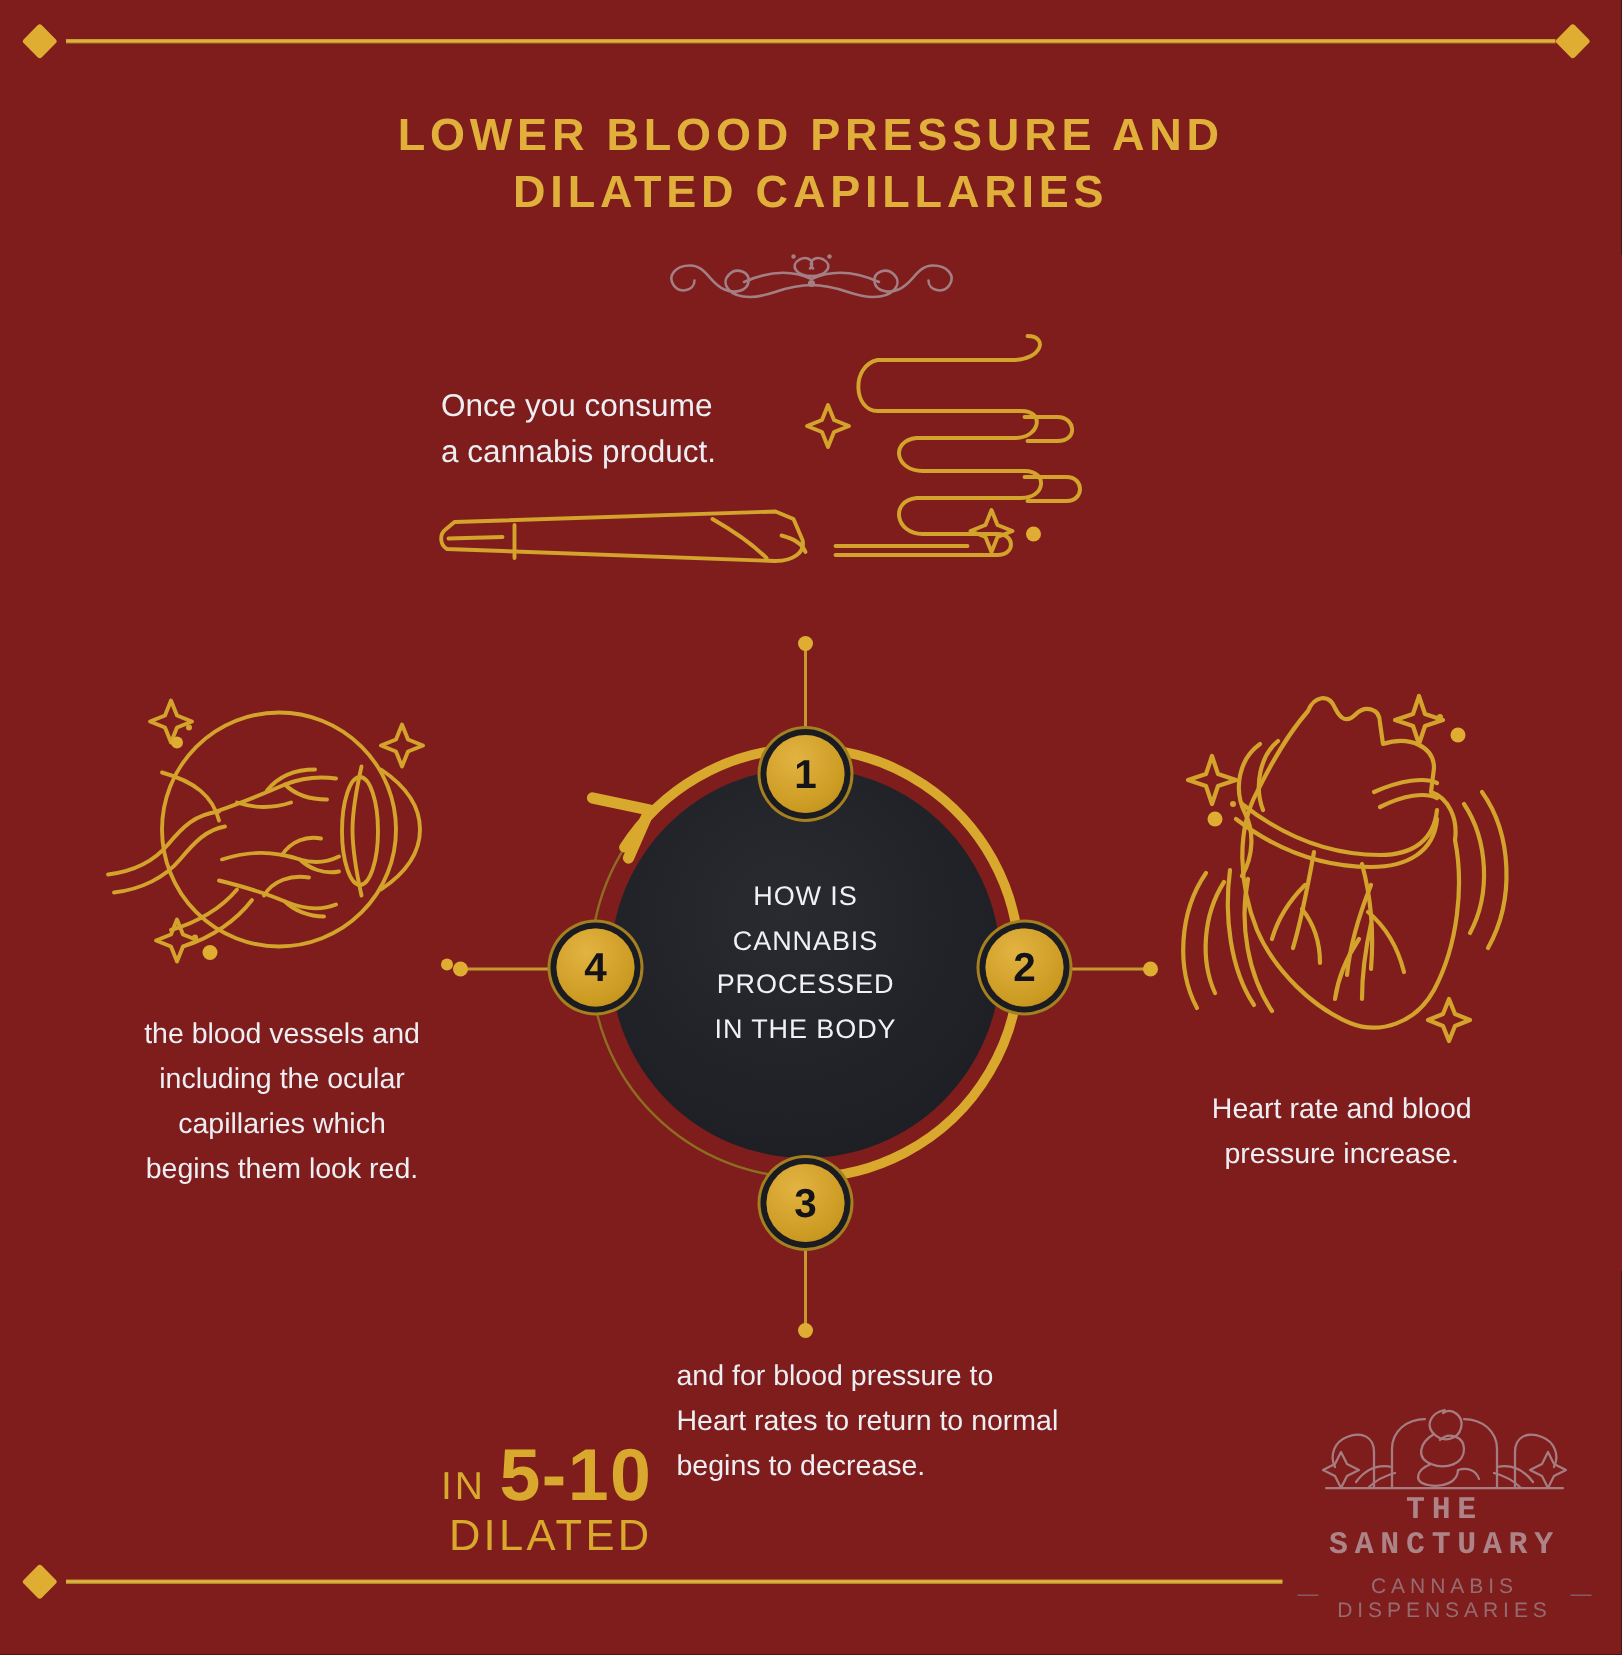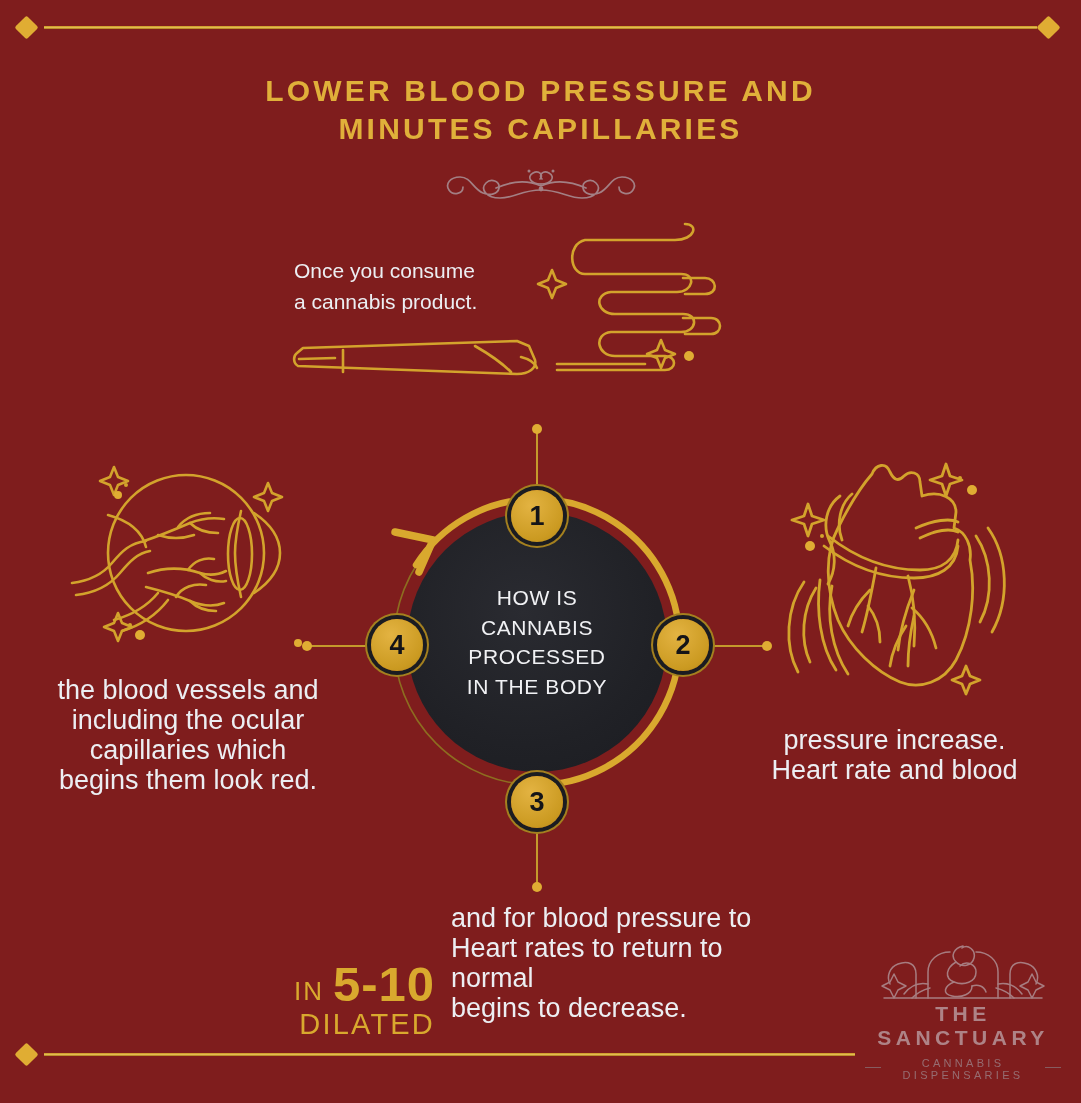--- a/index.html
+++ b/index.html
@@ -16,64 +16,64 @@
   
   .title{
     position:absolute;left:0;right:0;top:72px;
     text-align:center;color:#e0b03a;
     font-size:30px;font-weight:bold;letter-spacing:3.2px;line-height:38px;
   }
   .title span{display:block;}
   
   .ornament{position:absolute;left:50%;top:160px;transform:translateX(-50%);opacity:.62;}
   
-  .body-text{position:absolute;color:#eceef2;font-size:27px;line-height:29px;}
+  .body-text{position:absolute;color:#eceef2;font-size:19px;line-height:29px;}
   
   .hub{position:absolute;left:407px;top:512px;width:260px;height:260px;border-radius:50%;
        background:radial-gradient(circle at 45% 38%,#2a2b31 0%,#202126 62%,#1b1c21 100%);}
   .hub-label{
     position:absolute;left:407px;top:512px;width:260px;height:260px;
     display:flex;align-items:center;justify-content:center;flex-direction:column;
-    color:#f0f1f4;font-size:21px;line-height:29.5px;letter-spacing:.6px;text-align:center;
+    color:#f0f1f4;font-size:18px;line-height:29.5px;letter-spacing:.6px;text-align:center;
   }
   .hub-label span{display:block;}
   .step{
     position:absolute;width:52px;height:52px;border-radius:50%;
     background:radial-gradient(circle at 38% 30%,#e3b342,#cb9a21 70%,#b3861a 100%);
     box-shadow:0 0 0 4px #1b1c21, 0 0 0 6px #a4801f;
     display:flex;align-items:center;justify-content:center;
     color:#141418;font-size:27px;font-weight:bold;
   }
   .connector{position:absolute;background:#c49a2c;}
   .conn-dot{position:absolute;width:10px;height:10px;border-radius:50%;background:#e0ad33;}
   
   .time-callout{position:absolute;left:255px;top:956px;width:180px;text-align:right;color:#d9a92e;}
   .time-row1{font-size:0;white-space:nowrap;}
   .time-in{font-size:26px;letter-spacing:2px;vertical-align:super;}
   .time-num{font-size:49px;font-weight:bold;letter-spacing:1px;padding-left:9px;}
   .time-min{font-size:29px;letter-spacing:2.2px;display:block;margin-top:-4px;}
   
   .logo{position:absolute;right:20px;bottom:22px;width:196px;text-align:center;opacity:.55;}
-  .logo-name{color:#d6d8de;font-size:21px;letter-spacing:4.5px;font-family:Liberation Sans, sans-serif;font-weight:bold;}
-  .logo-sub{color:#a9acb4;font-size:11px;letter-spacing:3.3px;margin-top:4px;}
+  .logo-name{color:#d6d8de;font-size:21px;letter-spacing:4.5px;font-family:Liberation Mono, monospace;font-weight:bold;}
+  .logo-sub{color:#a9acb4;font-size:14px;letter-spacing:3.3px;margin-top:4px;}
   .logo-sub-wrap{display:flex;align-items:center;justify-content:center;gap:7px;margin-top:3px;}
   .logo-rule{height:1px;width:22px;background:#8d9097;}
 </style>
 </head>
 <body>
 
 <div id="page">
 
   <div class="diamond" style="left:18px;top:19px;"></div>
   <div class="border-rule" style="left:44px;top:26px;width:993px;"></div>
   <div class="diamond" style="left:1040px;top:19px;"></div>
 
   <div class="title">
     <span>LOWER BLOOD PRESSURE AND</span>
-    <span>MINUTES CAPILLARIES</span>
+    <span>DILATED CAPILLARIES</span>
   </div>
 
   <div class="ornament">
     <svg width="210" height="46" viewBox="0 0 210 46">
       <g fill="none" stroke="#b9bcc3" stroke-width="1.7" stroke-linecap="round">
         <path d="M105 30 C 86 30 78 38 64 38 C 50 38 44 29 50 23 C 55 18 64 21 63 28 C 62 34 54 36 47 33 C 37 29 35 17 24 17 C 14 17 9 24 13 30 C 17 36 27 34 27 27"></path>
         <path d="M105 30 C 124 30 132 38 146 38 C 160 38 166 29 160 23 C 155 18 146 21 147 28 C 148 34 156 36 163 33 C 173 29 175 17 186 17 C 196 17 201 24 197 30 C 193 36 183 34 183 27"></path>
         <path d="M105 24 C 95 24 90 17 97 13 C 103 10 108 15 104 19"></path>
         <path d="M105 24 C 115 24 120 17 113 13 C 107 10 102 15 106 19"></path>
         <path d="M60 28 C 78 20 92 20 105 26 C 118 20 132 20 150 28"></path>
@@ -236,22 +236,22 @@
   </div>
 
   <div class="body-text" style="left:48px;top:675px;width:280px;text-align:center;line-height:30px;">
     <div>the blood vessels and</div>
     <div>including the ocular</div>
     <div>capillaries which</div>
     <div>begins them look red.</div>
   </div>
 
   <div class="body-text" style="left:762px;top:725px;width:265px;text-align:center;line-height:30px;">
+    <div>Heart rate and blood</div>
     <div>pressure increase.</div>
-    <div>Heart rate and blood</div>
   </div>
 
   <div class="time-callout">
     <div class="time-row1">
       <span class="time-in">IN</span><span class="time-num">5-10</span>
     </div>
     <span class="time-min">DILATED</span>
   </div>
 
   <div class="body-text" style="left:451px;top:903px;width:360px;line-height:30px;">

